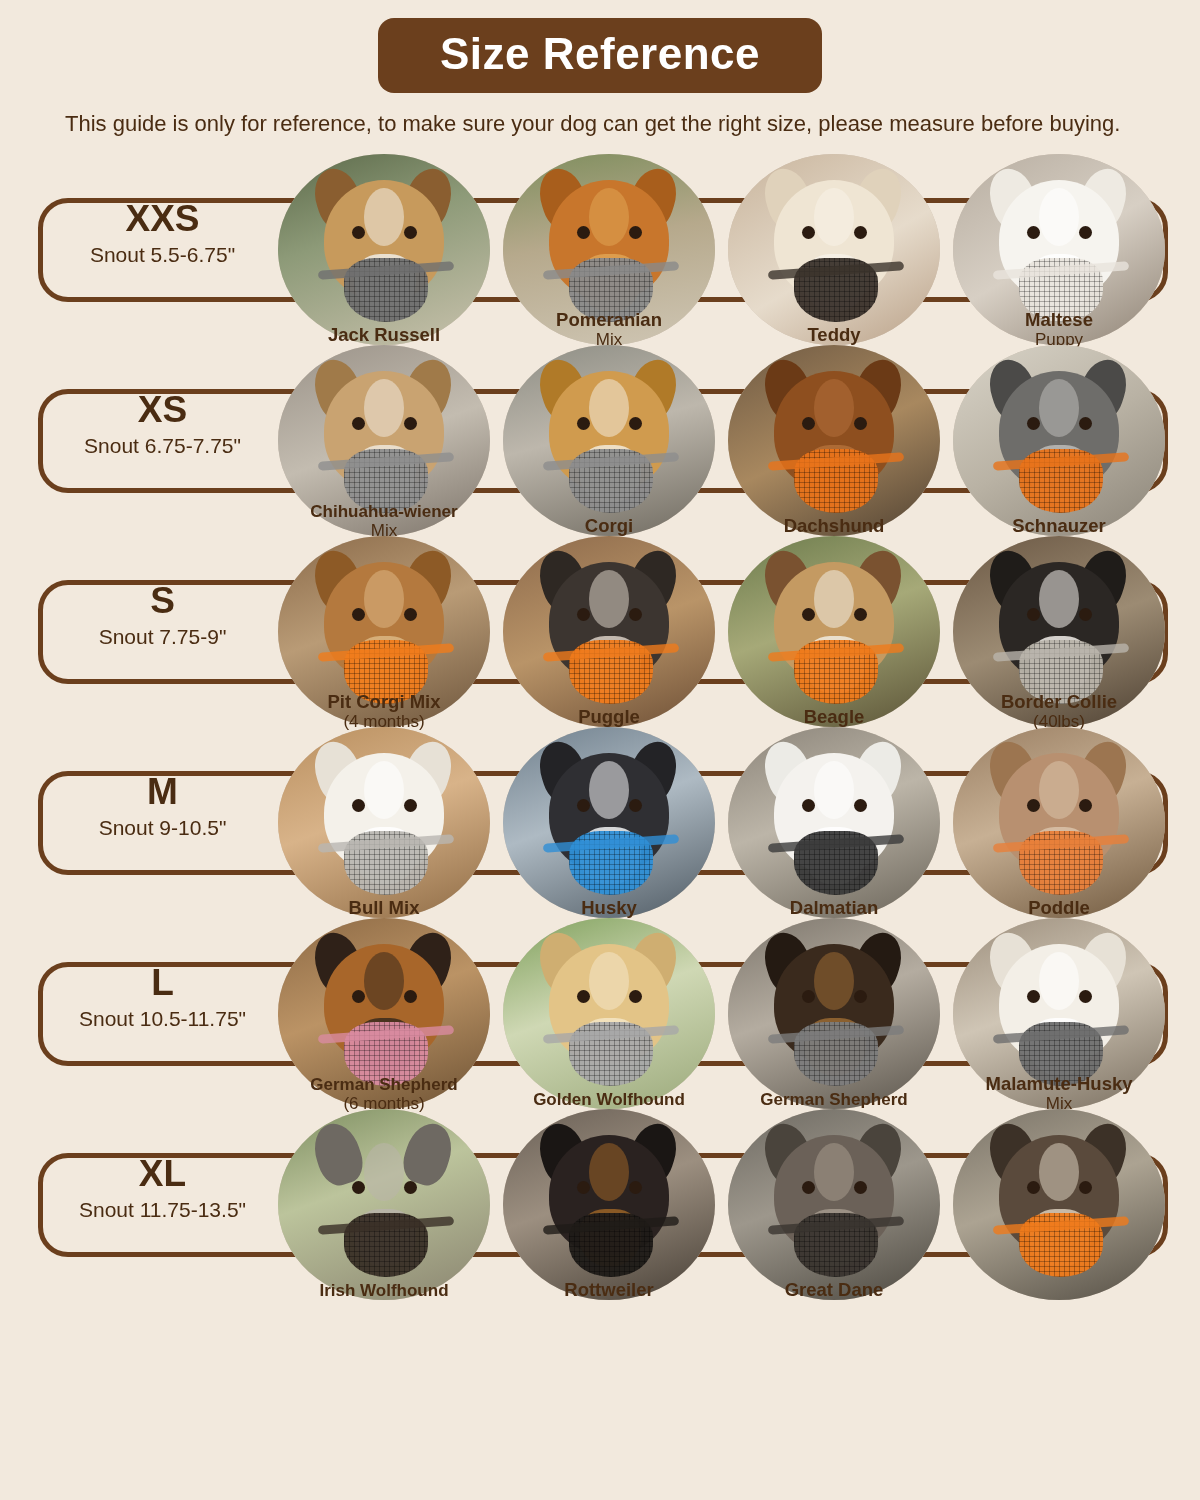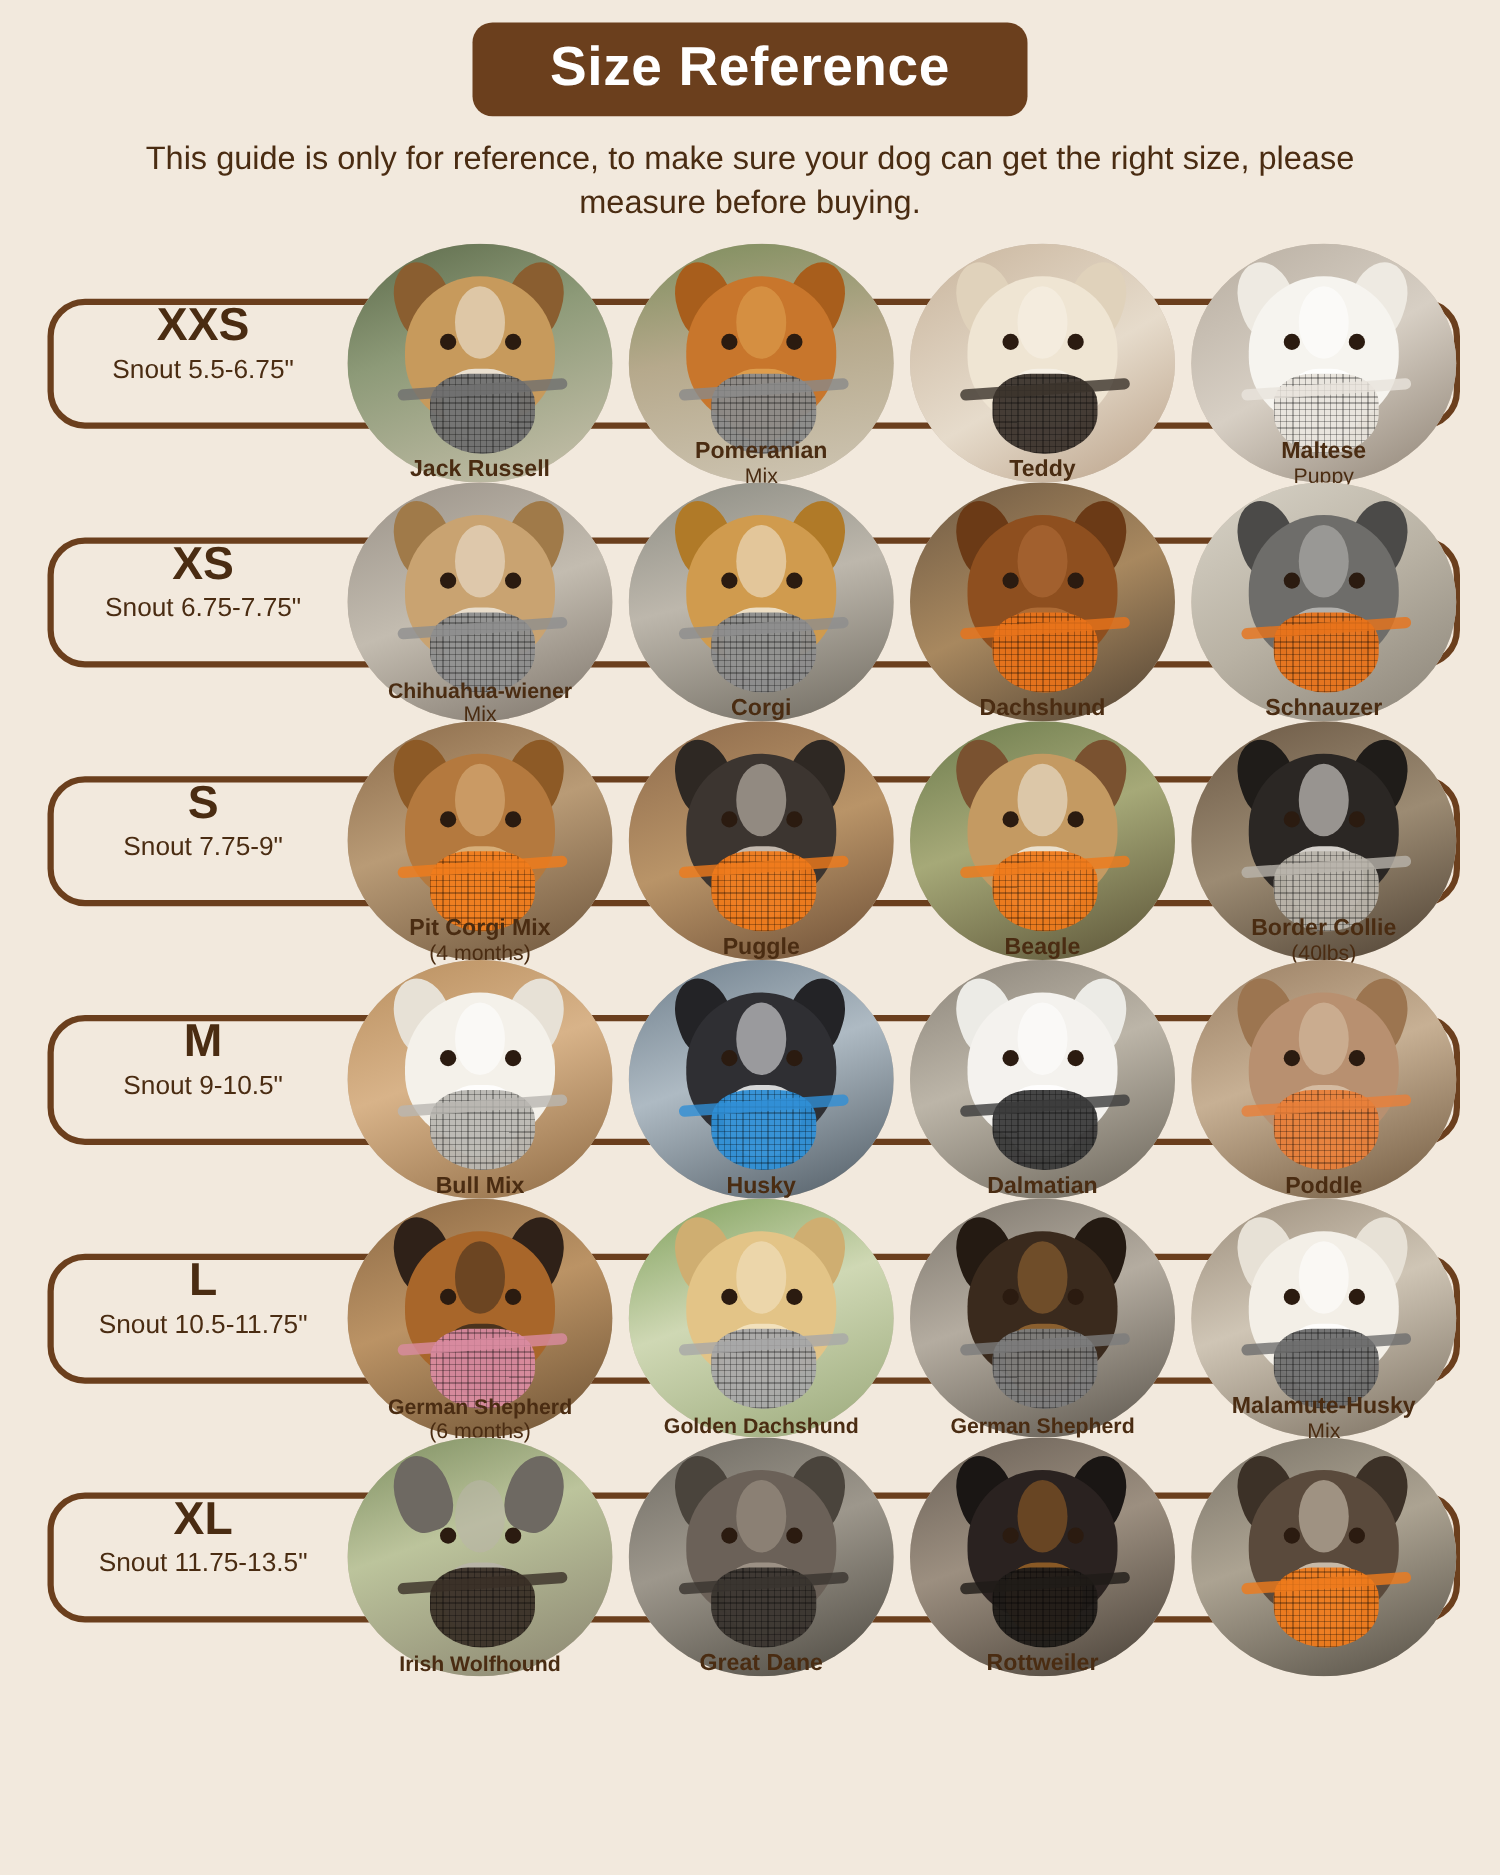--- a/index.html
+++ b/index.html
@@ -27,24 +27,24 @@
     color: #ffffff;
     font-size: 44px;
     font-weight: bold;
     letter-spacing: 0.5px;
     padding: 11px 62px 14px 62px;
     border-radius: 16px;
   }
   .subtitle {
     margin: 16px auto 0 auto;
     width: 1070px;
-    font-size: 26px;
+    font-size: 22px;
     line-height: 1.34;
     color: #4a2c12;
-    text-align: center;
+    text-align: left;
   }
 
   
   .rows {
     position: relative;
     margin-top: 16px;
   }
   .row {
     position: relative;
     height: 191px;
@@ -540,21 +540,21 @@
               <div class="dog-head" style="left: 46px; top: 26px; width: 120px; height: 120px; background: rgb(227, 196, 135);"></div>
               <div class="spot" style="left: 86px; top: 34px; width: 40px; height: 58px; background: rgb(244, 230, 198); opacity: 0.55;"></div>
               <div class="eye" style="left: 74px; top: 72px;"></div>
               <div class="eye" style="left: 126px; top: 72px;"></div>
               <div class="snout" style="left: 76px; top: 100px; width: 62px; height: 58px; background: rgb(244, 230, 198); opacity: 0.85;"></div>
               <div class="muzzle" style="left: 66px; top: 104px; width: 84px; height: 64px; background: rgb(168, 168, 168);"></div>
               <div class="mesh" style="left: 66px; top: 104px; width: 84px; height: 64px; border-radius: 40% 40% 55% 55%;"></div>
               <div style="position: absolute; left: 40px; top: 112px; width: 136px; height: 9px; background: rgb(168, 168, 168); opacity: 0.8; border-radius: 5px; transform: rotate(-4deg);"></div>
             </div>
           </div>
-          <div class="caption small"><span>Golden Dachshund</span></div>
+          <div class="caption small"><span>Golden Wolfhound</span></div>
         </div>
         <div class="card">
           <div class="photo-circle">
             <div class="photo-inner">
               <div class="bg" style="background: linear-gradient(160deg, rgb(125, 118, 108) 0%, rgb(180, 172, 160) 45%, rgb(91, 85, 76) 100%);"></div>
               <div class="ear" style="left: 38px; top: 14px; width: 44px; height: 62px; background: rgb(36, 26, 18); transform: rotate(-18deg);"></div>
               <div class="ear" style="left: 128px; top: 14px; width: 44px; height: 62px; background: rgb(36, 26, 18); transform: rotate(18deg);"></div>
               <div class="dog-head" style="left: 46px; top: 26px; width: 120px; height: 120px; background: rgb(58, 42, 29);"></div>
               <div class="spot" style="left: 86px; top: 34px; width: 40px; height: 58px; background: rgb(154, 106, 51); opacity: 0.55;"></div>
               <div class="eye" style="left: 74px; top: 72px;"></div>
@@ -608,56 +608,56 @@
               <div class="muzzle" style="left: 66px; top: 104px; width: 84px; height: 64px; background: rgb(58, 48, 39);"></div>
               <div class="mesh" style="left: 66px; top: 104px; width: 84px; height: 64px; border-radius: 40% 40% 55% 55%;"></div>
               <div style="position: absolute; left: 40px; top: 112px; width: 136px; height: 9px; background: rgb(58, 48, 39); opacity: 0.8; border-radius: 5px; transform: rotate(-4deg);"></div>
             </div>
           </div>
           <div class="caption small"><span>Irish Wolfhound</span></div>
         </div>
         <div class="card">
           <div class="photo-circle">
             <div class="photo-inner">
+              <div class="bg" style="background: linear-gradient(160deg, rgb(106, 96, 86) 0%, rgb(156, 143, 128) 45%, rgb(71, 63, 54) 100%);"></div>
+              <div class="ear" style="left: 38px; top: 14px; width: 44px; height: 62px; background: rgb(26, 22, 20); transform: rotate(-18deg);"></div>
+              <div class="ear" style="left: 128px; top: 14px; width: 44px; height: 62px; background: rgb(26, 22, 20); transform: rotate(18deg);"></div>
+              <div class="dog-head" style="left: 46px; top: 26px; width: 120px; height: 120px; background: rgb(42, 34, 32);"></div>
+              <div class="spot" style="left: 86px; top: 34px; width: 40px; height: 58px; background: rgb(154, 99, 39); opacity: 0.55;"></div>
+              <div class="eye" style="left: 74px; top: 72px;"></div>
+              <div class="eye" style="left: 126px; top: 72px;"></div>
+              <div class="snout" style="left: 76px; top: 100px; width: 62px; height: 58px; background: rgb(154, 99, 39); opacity: 0.85;"></div>
+              <div class="muzzle" style="left: 66px; top: 104px; width: 84px; height: 64px; background: rgb(31, 27, 24);"></div>
+              <div class="mesh" style="left: 66px; top: 104px; width: 84px; height: 64px; border-radius: 40% 40% 55% 55%;"></div>
+              <div style="position: absolute; left: 40px; top: 112px; width: 136px; height: 9px; background: rgb(31, 27, 24); opacity: 0.8; border-radius: 5px; transform: rotate(-4deg);"></div>
+            </div>
+          </div>
+          <div class="caption"><span>Rottweiler</span></div>
+        </div>
+        <div class="card">
+          <div class="photo-circle">
+            <div class="photo-inner">
               <div class="bg" style="background: linear-gradient(160deg, rgb(110, 106, 98) 0%, rgb(157, 151, 140) 45%, rgb(76, 72, 64) 100%);"></div>
               <div class="ear" style="left: 38px; top: 14px; width: 44px; height: 62px; background: rgb(74, 68, 60); transform: rotate(-18deg);"></div>
               <div class="ear" style="left: 128px; top: 14px; width: 44px; height: 62px; background: rgb(74, 68, 60); transform: rotate(18deg);"></div>
               <div class="dog-head" style="left: 46px; top: 26px; width: 120px; height: 120px; background: rgb(107, 97, 88);"></div>
               <div class="spot" style="left: 86px; top: 34px; width: 40px; height: 58px; background: rgb(165, 154, 141); opacity: 0.55;"></div>
               <div class="eye" style="left: 74px; top: 72px;"></div>
               <div class="eye" style="left: 126px; top: 72px;"></div>
               <div class="snout" style="left: 76px; top: 100px; width: 62px; height: 58px; background: rgb(165, 154, 141); opacity: 0.85;"></div>
               <div class="muzzle" style="left: 66px; top: 104px; width: 84px; height: 64px; background: rgb(58, 53, 47);"></div>
               <div class="mesh" style="left: 66px; top: 104px; width: 84px; height: 64px; border-radius: 40% 40% 55% 55%;"></div>
               <div style="position: absolute; left: 40px; top: 112px; width: 136px; height: 9px; background: rgb(58, 53, 47); opacity: 0.8; border-radius: 5px; transform: rotate(-4deg);"></div>
             </div>
           </div>
           <div class="caption"><span>Great Dane</span></div>
         </div>
         <div class="card">
           <div class="photo-circle">
             <div class="photo-inner">
-              <div class="bg" style="background: linear-gradient(160deg, rgb(106, 96, 86) 0%, rgb(156, 143, 128) 45%, rgb(71, 63, 54) 100%);"></div>
-              <div class="ear" style="left: 38px; top: 14px; width: 44px; height: 62px; background: rgb(26, 22, 20); transform: rotate(-18deg);"></div>
-              <div class="ear" style="left: 128px; top: 14px; width: 44px; height: 62px; background: rgb(26, 22, 20); transform: rotate(18deg);"></div>
-              <div class="dog-head" style="left: 46px; top: 26px; width: 120px; height: 120px; background: rgb(42, 34, 32);"></div>
-              <div class="spot" style="left: 86px; top: 34px; width: 40px; height: 58px; background: rgb(154, 99, 39); opacity: 0.55;"></div>
-              <div class="eye" style="left: 74px; top: 72px;"></div>
-              <div class="eye" style="left: 126px; top: 72px;"></div>
-              <div class="snout" style="left: 76px; top: 100px; width: 62px; height: 58px; background: rgb(154, 99, 39); opacity: 0.85;"></div>
-              <div class="muzzle" style="left: 66px; top: 104px; width: 84px; height: 64px; background: rgb(31, 27, 24);"></div>
-              <div class="mesh" style="left: 66px; top: 104px; width: 84px; height: 64px; border-radius: 40% 40% 55% 55%;"></div>
-              <div style="position: absolute; left: 40px; top: 112px; width: 136px; height: 9px; background: rgb(31, 27, 24); opacity: 0.8; border-radius: 5px; transform: rotate(-4deg);"></div>
-            </div>
-          </div>
-          <div class="caption"><span>Rottweiler</span></div>
-        </div>
-        <div class="card">
-          <div class="photo-circle">
-            <div class="photo-inner">
               <div class="bg" style="background: linear-gradient(160deg, rgb(123, 116, 104) 0%, rgb(172, 163, 146) 45%, rgb(85, 79, 69) 100%);"></div>
               <div class="ear" style="left: 38px; top: 14px; width: 44px; height: 62px; background: rgb(60, 49, 39); transform: rotate(-18deg);"></div>
               <div class="ear" style="left: 128px; top: 14px; width: 44px; height: 62px; background: rgb(60, 49, 39); transform: rotate(18deg);"></div>
               <div class="dog-head" style="left: 46px; top: 26px; width: 120px; height: 120px; background: rgb(90, 74, 60);"></div>
               <div class="spot" style="left: 86px; top: 34px; width: 40px; height: 58px; background: rgb(217, 205, 187); opacity: 0.55;"></div>
               <div class="eye" style="left: 74px; top: 72px;"></div>
               <div class="eye" style="left: 126px; top: 72px;"></div>
               <div class="snout" style="left: 76px; top: 100px; width: 62px; height: 58px; background: rgb(217, 205, 187); opacity: 0.85;"></div>
               <div class="muzzle" style="left: 66px; top: 104px; width: 84px; height: 64px; background: rgb(239, 122, 27);"></div>
               <div class="mesh" style="left: 66px; top: 104px; width: 84px; height: 64px; border-radius: 40% 40% 55% 55%;"></div>

